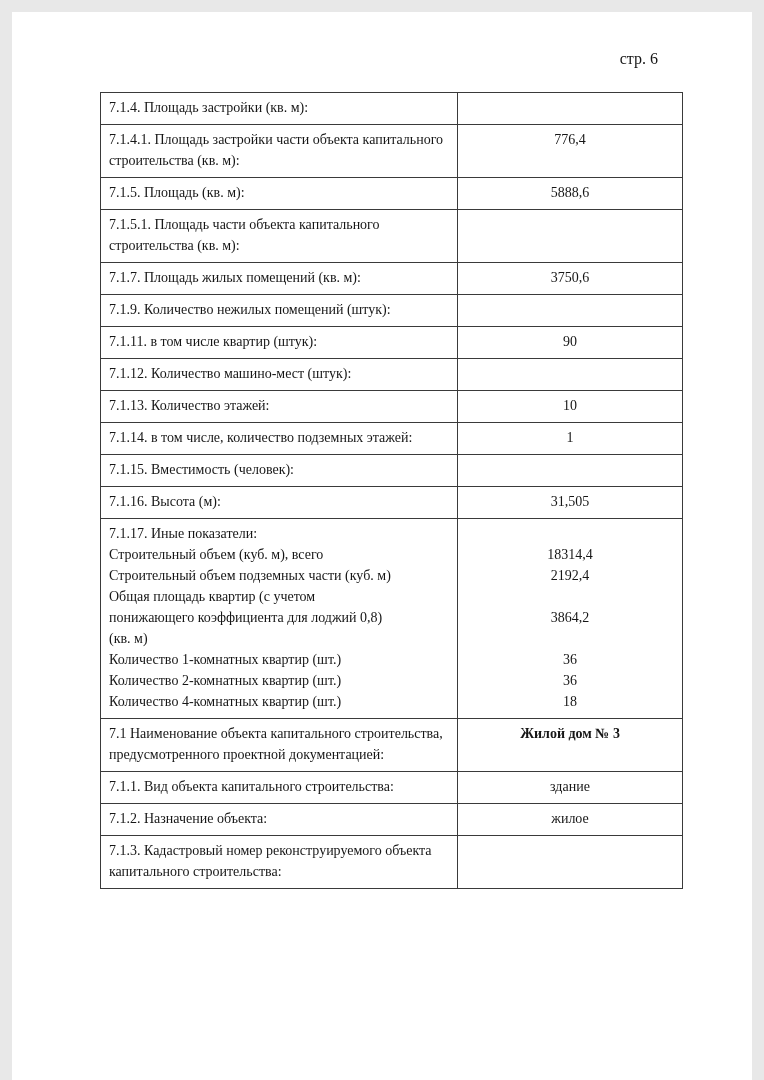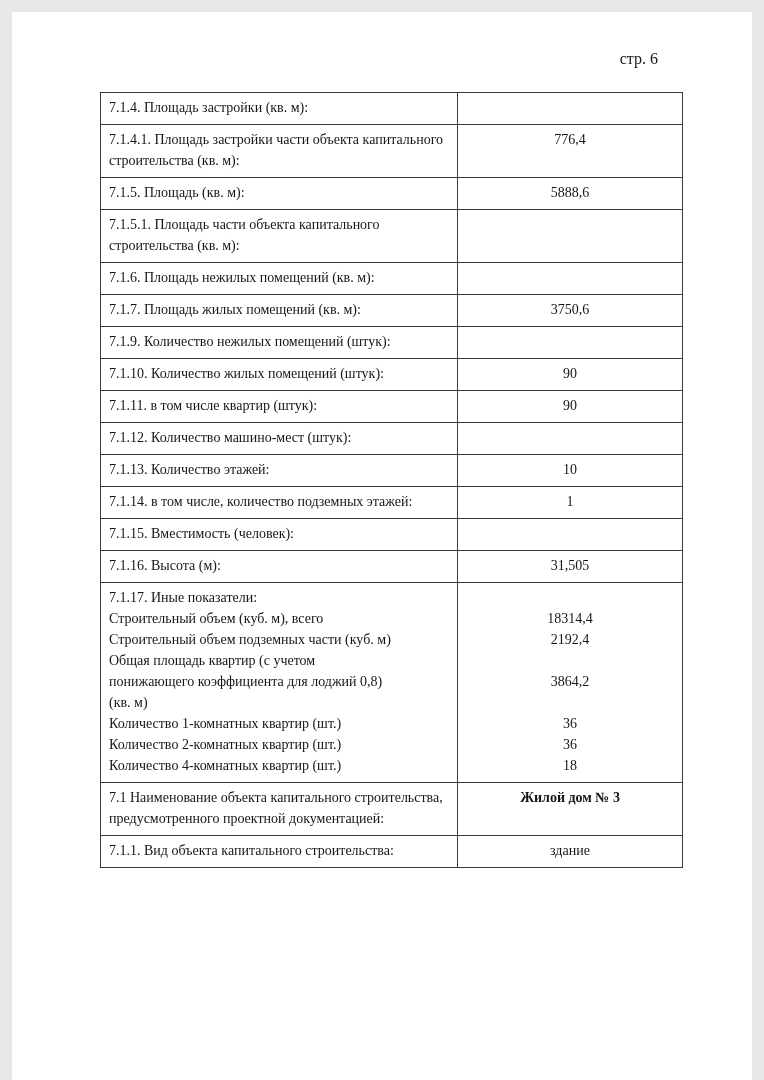--- a/index.html
+++ b/index.html
@@ -83,34 +83,26 @@
           </tr>
           <tr>
             <td class="label-cell">7.1.5. Площадь (кв. м):</td>
             <td class="value-cell">5888,6</td>
           </tr>
           <tr>
             <td class="label-cell">7.1.5.1. Площадь части объекта капитального строительства (кв. м):</td>
             <td class="value-cell">&nbsp;</td>
           </tr>
           <tr>
-            <td class="label-cell">7.1.6. Площадь нежилых помещений (кв. м):</td>
-            <td class="value-cell">&nbsp;</td>
-          </tr>
-          <tr>
             <td class="label-cell">7.1.7. Площадь жилых помещений (кв. м):</td>
             <td class="value-cell">3750,6</td>
           </tr>
           <tr>
             <td class="label-cell">7.1.9. Количество нежилых помещений (штук):</td>
             <td class="value-cell">&nbsp;</td>
-          </tr>
-          <tr>
-            <td class="label-cell">7.1.10. Количество жилых помещений (штук):</td>
-            <td class="value-cell">90</td>
           </tr>
           <tr>
             <td class="label-cell">7.1.11. в том числе квартир (штук):</td>
             <td class="value-cell">90</td>
           </tr>
           <tr>
             <td class="label-cell">7.1.12. Количество машино-мест (штук):</td>
             <td class="value-cell">&nbsp;</td>
           </tr>
           <tr>
@@ -154,17 +146,25 @@
             </td>
           </tr>
           <tr>
             <td class="label-cell">7.1 Наименование объекта капитального строительства, предусмотренного проектной документацией:</td>
             <td class="value-cell bold">Жилой дом № 3</td>
           </tr>
           <tr>
             <td class="label-cell">7.1.1. Вид объекта капитального строительства:</td>
             <td class="value-cell">здание</td>
           </tr>
+          <tr>
+            <td class="label-cell">7.1.2. Назначение объекта:</td>
+            <td class="value-cell">жилое</td>
+          </tr>
+          <tr>
+            <td class="label-cell">7.1.3. Кадастровый номер реконструируемого объекта капитального строительства:</td>
+            <td class="value-cell">&nbsp;</td>
+          </tr>
         </tbody>
     </table>
   </div>
 
 </div>
 
 </body></html>

